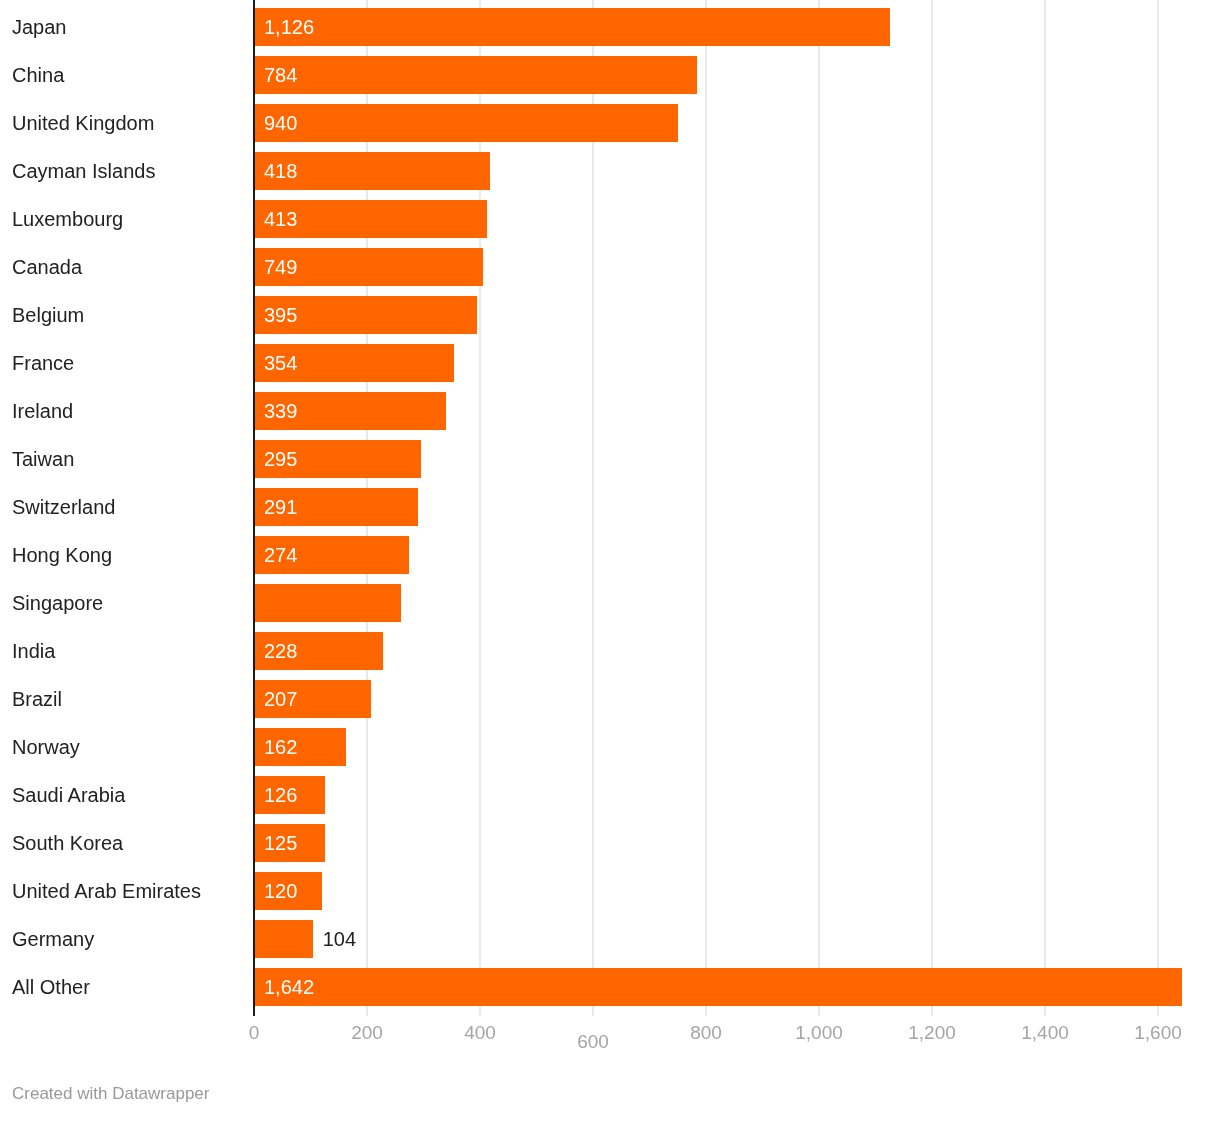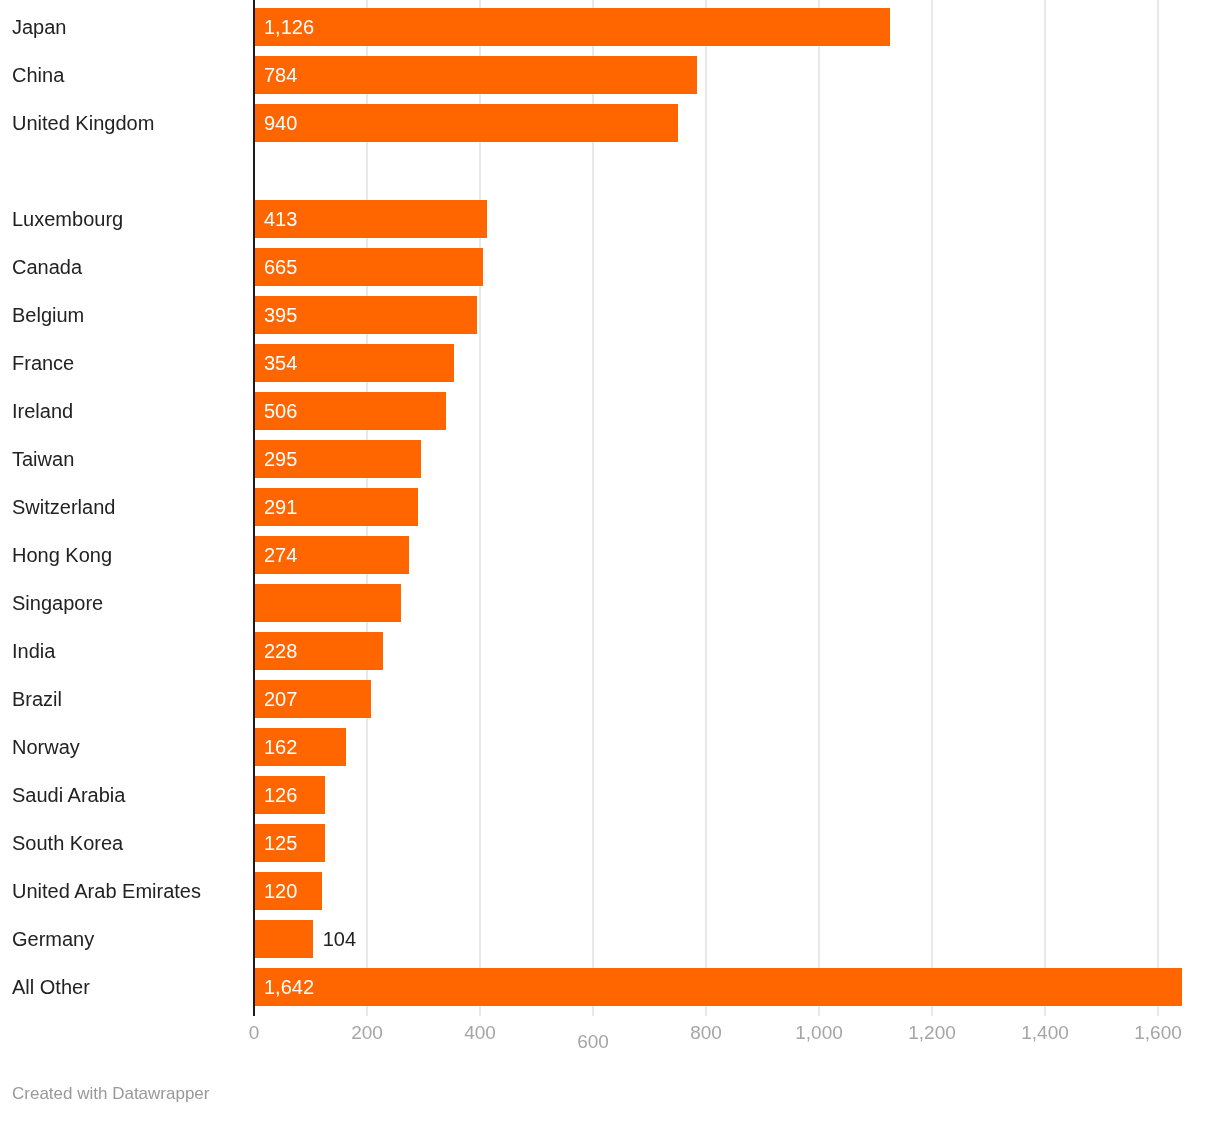--- a/index.html
+++ b/index.html
@@ -152,44 +152,49 @@
         <div class="row" style="top: 56px;">
           <div class="row-label">China</div>
           <div class="bar" style="left: 254px; width: 442.96px; background: rgb(255, 102, 0);"></div>
           <div class="bar-value" style="left: 264px;">784</div>
         </div>
         <div class="row" style="top: 104px;">
           <div class="row-label">United Kingdom</div>
           <div class="bar" style="left: 254px; width: 423.75px; background: rgb(255, 102, 0);"></div>
           <div class="bar-value" style="left: 264px;">940</div>
         </div>
+        <div class="row" style="top: 152px;">
+          <div class="row-label">Cayman Islands</div>
+          <div class="bar" style="left: 254px; width: 236.17px; background: rgb(255, 102, 0);"></div>
+          <div class="bar-value" style="left: 264px;">418</div>
+        </div>
         <div class="row" style="top: 200px;">
           <div class="row-label">Luxembourg</div>
           <div class="bar" style="left: 254px; width: 233.345px; background: rgb(255, 102, 0);"></div>
           <div class="bar-value" style="left: 264px;">413</div>
         </div>
         <div class="row" style="top: 248px;">
           <div class="row-label">Canada</div>
           <div class="bar" style="left: 254px; width: 229.39px; background: rgb(255, 102, 0);"></div>
-          <div class="bar-value" style="left: 264px;">665</div>
+          <div class="bar-value" style="left: 264px;">749</div>
         </div>
         <div class="row" style="top: 296px;">
           <div class="row-label">Belgium</div>
           <div class="bar" style="left: 254px; width: 223.175px; background: rgb(255, 102, 0);"></div>
           <div class="bar-value" style="left: 264px;">395</div>
         </div>
         <div class="row" style="top: 344px;">
           <div class="row-label">France</div>
           <div class="bar" style="left: 254px; width: 200.01px; background: rgb(255, 102, 0);"></div>
           <div class="bar-value" style="left: 264px;">354</div>
         </div>
         <div class="row" style="top: 392px;">
           <div class="row-label">Ireland</div>
           <div class="bar" style="left: 254px; width: 191.535px; background: rgb(255, 102, 0);"></div>
-          <div class="bar-value" style="left: 264px;">506</div>
+          <div class="bar-value" style="left: 264px;">339</div>
         </div>
         <div class="row" style="top: 440px;">
           <div class="row-label">Taiwan</div>
           <div class="bar" style="left: 254px; width: 166.675px; background: rgb(255, 102, 0);"></div>
           <div class="bar-value" style="left: 264px;">295</div>
         </div>
         <div class="row" style="top: 488px;">
           <div class="row-label">Switzerland</div>
           <div class="bar" style="left: 254px; width: 164.415px; background: rgb(255, 102, 0);"></div>
           <div class="bar-value" style="left: 264px;">291</div>

